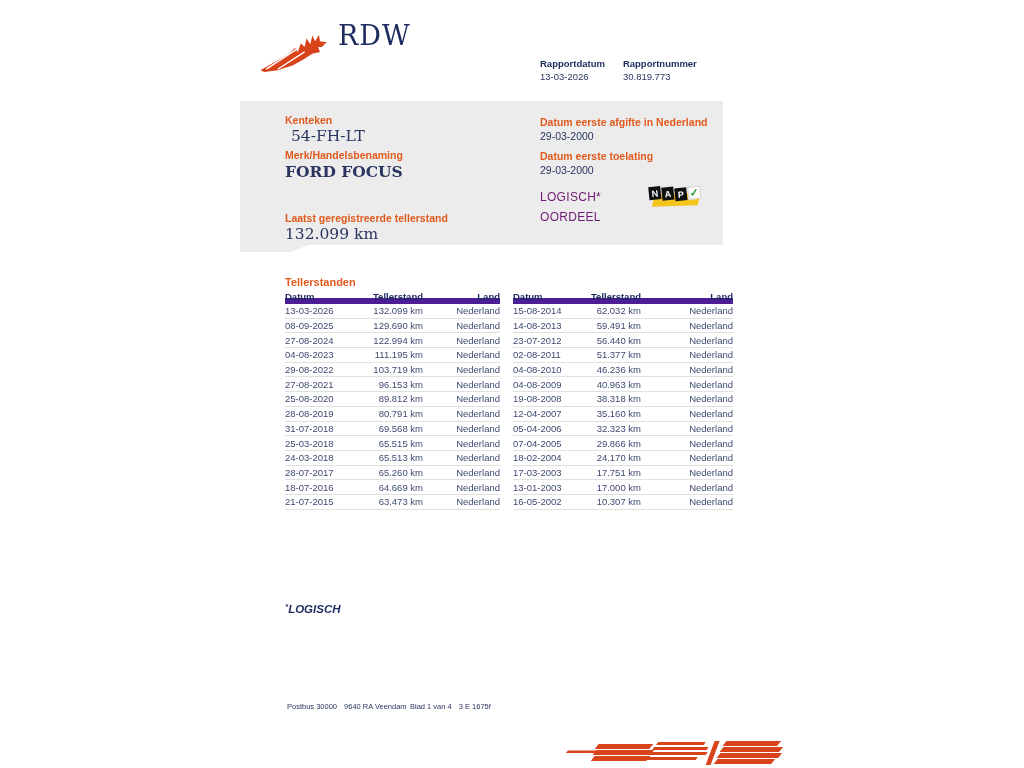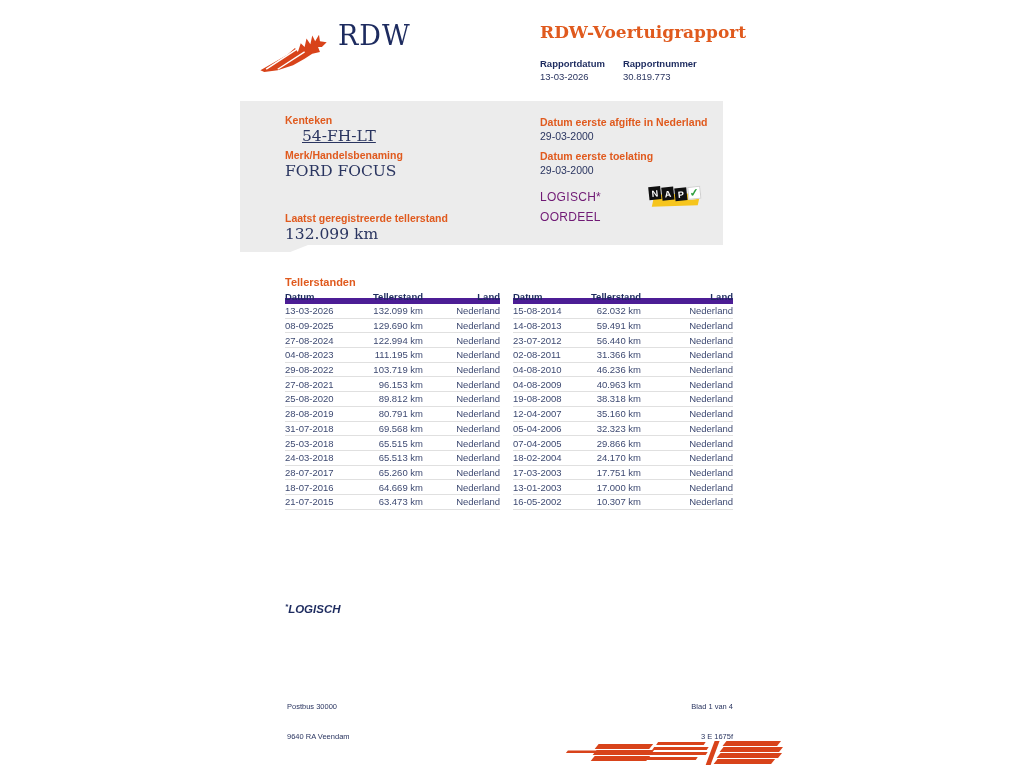--- a/index.html
+++ b/index.html
@@ -20,23 +20,23 @@
   .meta-value { font-size:9.5px; color:#2a3560; line-height:13px; }
 
   
   .panel { position:absolute; left:240px; top:101px; width:483px; height:144px; background:#ececec; }
   .panel::after { content:""; position:absolute; left:0; top:100%; width:68px; height:7px; background:#ececec;
                   clip-path:polygon(0 0, 100% 0, 74% 100%, 0 100%); }
   .fld-label { font-size:10.5px; font-weight:bold; color:#e05a1e; line-height:13px; }
   .fld-value-serif { font-family:"DejaVu Serif", serif; font-size:15.5px; color:#2a3560; line-height:19px; }
   .fld-value-sans { font-size:10.5px; color:#2a3560; line-height:14px; }
   .p-kenteken-l { position:absolute; left:45px; top:13px; }
-  .p-kenteken-v { position:absolute; left:62px; top:26px;text-decoration:underline; }
+  .p-kenteken-v { position:absolute; left:51px; top:26px; }
   .p-merk-l { position:absolute; left:45px; top:48px; }
-  .p-merk-v { position:absolute; left:45px; top:61px; }
+  .p-merk-v { position:absolute; left:45px; top:61px;font-weight:bold; }
   .p-teller-l { position:absolute; left:45px; top:111px; }
   .p-teller-v { position:absolute; left:45px; top:124px; }
   .p-afgifte-l { position:absolute; left:300px; top:15px; }
   .p-afgifte-v { position:absolute; left:300px; top:28px; }
   .p-toelating-l { position:absolute; left:300px; top:49px; }
   .p-toelating-v { position:absolute; left:300px; top:62px; }
   .p-oordeel { position:absolute; left:300px; top:86px; font-size:12px; font-weight:normal; color:#701a75; line-height:20px; letter-spacing:0.3px; }
 
   
   .nap { position:absolute; left:408px; top:82px; width:52px; height:30px; transform:rotate(-2deg); }
@@ -67,21 +67,21 @@
   .td.c2 { text-align:right; }
 
   
   .footnote { position:absolute; left:285px; top:602px; width:460px;font-style:italic; }
   .footnote-title { font-size:11.5px; font-weight:bold; color:#1d2b5f; }
   .footnote-title .ast { font-size:8px; vertical-align:4px; }
   .footnote-text { margin-top:4px; font-size:10px; color:#e05a1e; line-height:15.5px; }
 
   
   .footer { position:absolute; left:287px; top:703px; width:446px; display:flex; }
-  .f-col { display:flex; flex-direction:column; gap:22px; }
+  .f-col { display:flex; flex-direction:row; gap:7px; }
   .f-col.addr { width:123px; }
   .f-col.contact { width:190px; }
   .f-col.pageinfo { flex:1; text-align:right; }
   .f-line { font-size:7.5px; color:#2a3560; line-height:8px; }
   .f-link { text-decoration:none; color:#2a3560; }
   .footer-graphic { position:absolute; left:556px; top:739px; }
 </style>
 </head>
 <body>
 
@@ -89,23 +89,20 @@
 
   <div class="logo-wrap">
     <svg class="logo-bird" width="78" height="48" viewBox="0 0 80 50">
       <polygon fill="#d8431a" points="4,46 18,38 32,30 40,23 43,27 46,18 50,22 52,13 56,19 58,10 61,16 65,9 66,16 73,17 68,22 64,22 66,27 58,29 50,34 38,41 22,46 8,48"></polygon>
       <line x1="10" y1="45" x2="42" y2="24" stroke="#ffffff" stroke-width="1.6"></line>
       <line x1="22" y1="45" x2="50" y2="27" stroke="#ffffff" stroke-width="1.4"></line>
     </svg>
     <div class="logo-text">RDW</div>
   </div>
 
-  <div class="title-block">
-    <div class="report-title">RDW-Voertuigrapport</div>
-  </div>
   <div class="meta-row">
     <div class="meta-col">
       <span class="meta-label">Rapportdatum</span>
       <span class="meta-value">13-03-2026</span>
     </div>
     <div class="meta-col">
       <span class="meta-label">Rapportnummer</span>
       <span class="meta-value">30.819.773</span>
     </div>
   </div>
@@ -235,21 +232,21 @@
             <span class="td c1">59.491 km</span>
             <span class="td c2">Nederland</span>
           </div>
           <div class="trow">
             <span class="td c0">23-07-2012</span>
             <span class="td c1">56.440 km</span>
             <span class="td c2">Nederland</span>
           </div>
           <div class="trow">
             <span class="td c0">02-08-2011</span>
-            <span class="td c1">31.366 km</span>
+            <span class="td c1">51.377 km</span>
             <span class="td c2">Nederland</span>
           </div>
           <div class="trow">
             <span class="td c0">04-08-2010</span>
             <span class="td c1">46.236 km</span>
             <span class="td c2">Nederland</span>
           </div>
           <div class="trow">
             <span class="td c0">04-08-2009</span>
             <span class="td c1">40.963 km</span>

